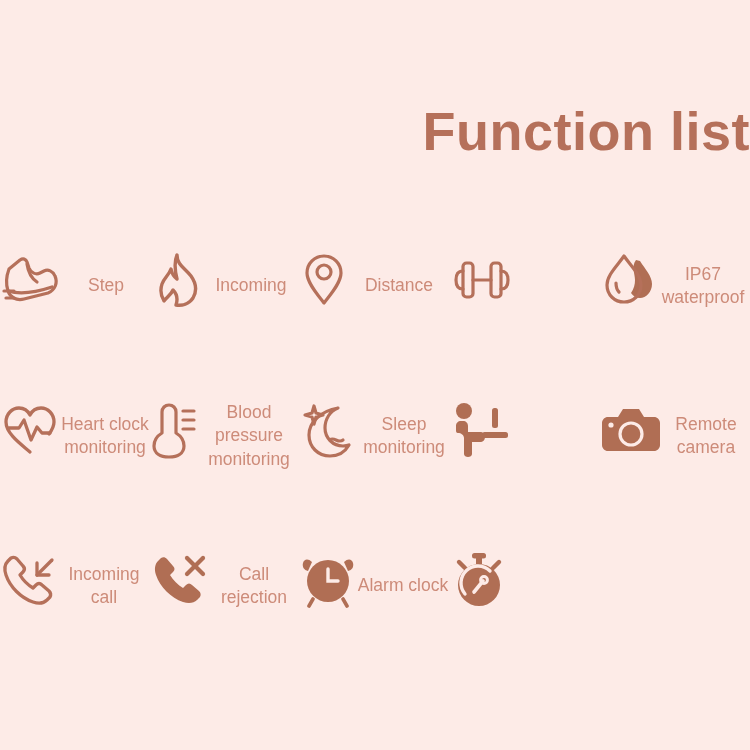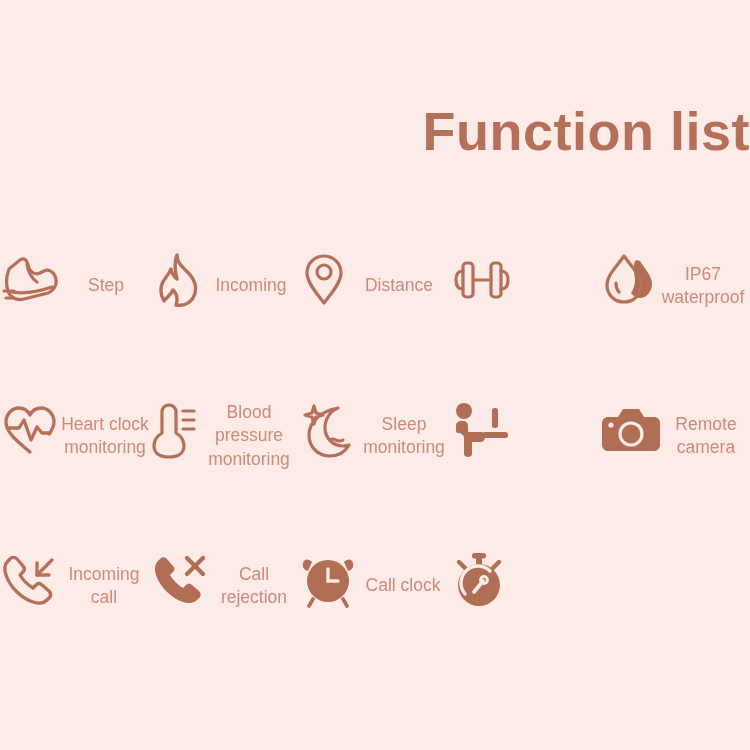--- a/index.html
+++ b/index.html
@@ -221,21 +221,21 @@
           <circle cx="28" cy="29" r="21" fill="#b06e54"></circle>
           <g stroke="#fdebe7" stroke-width="3.4" stroke-linecap="round">
             <path d="M28 17 V29 H38"></path>
           </g>
           <g stroke="#b06e54" stroke-width="3.6" stroke-linecap="round">
             <path d="M13 47 L9 54"></path>
             <path d="M43 47 L47 54"></path>
           </g>
         </svg>
       </div>
-      <div class="label">Call clock</div>
+      <div class="label">Alarm clock</div>
     </div>
 
     <div class="cell">
       <div class="icon-wrap">
         <svg width="58" height="58" viewBox="0 0 58 58" fill="none">
           <rect x="22" y="2" width="14" height="5.5" rx="2.5" fill="#b06e54"></rect>
           <rect x="26" y="6" width="6" height="7" fill="#b06e54"></rect>
           <path d="M9 11 L15 17" stroke="#b06e54" stroke-width="4.4" stroke-linecap="round"></path>
           <path d="M49 11 L43 17" stroke="#b06e54" stroke-width="4.4" stroke-linecap="round"></path>
           <circle cx="29" cy="34" r="21" fill="#b06e54"></circle>

